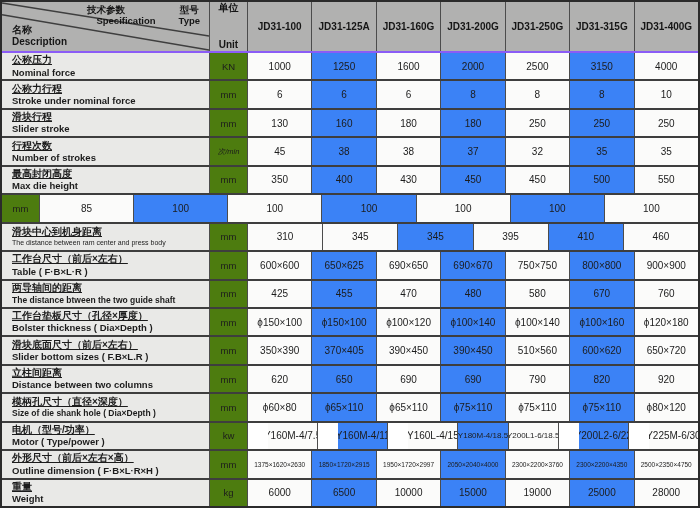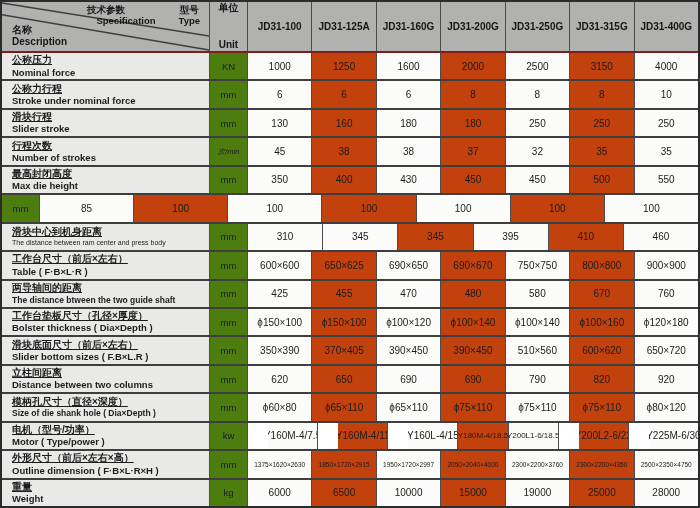--- a/index.html
+++ b/index.html
@@ -11,21 +11,21 @@
   .spec-table {
     width: 700px; height: 508px;
     border: 2px solid #2b2b2b;
     display: flex; flex-direction: column;
     background: #fff;
   }
   
   .thead {
     flex: 0 0 46px; display: flex;
     background: #b1b1b0;
-    border-bottom: 2px solid #7f1d1d;
+    border-bottom: 2px solid #8b5cf6;
   }
   .thead .cell { font-weight: bold; font-size: 10px; color: #161616; }
   .cell {
     border-right: 1px solid #4c4c4c;
     display: flex; align-items: center; justify-content: center;
     overflow: hidden;
   }
   .cell:last-child { border-right: none; }
   .col-label { flex: 0 0 208px; }
   .col-unit  { flex: 0 0 38px; }
@@ -51,21 +51,21 @@
     flex-direction: column; align-items: flex-start; justify-content: center;
     padding-left: 10px; line-height: 1.22; white-space: nowrap;
   }
   .label-zh { font-size: 10px; font-weight: bold; text-decoration: underline; }
   .label-en { font-size: 9.5px; font-weight: bold; }
   .label-en.mid  { font-size: 8.5px; }
   .label-en.long { font-size: 7px; font-weight: normal; }
   .unit-cell { background: #4d7c0f; font-size: 9.5px; }
   .unit-cell.small { font-size: 7.5px; font-style: italic; }
   .data-cell { background: #fbfbfa; font-size: 10px; white-space: nowrap; }
-  .data-cell.alt { background: #c2410c; }
+  .data-cell.alt { background: #3b82f6; }
   .data-cell.sz9  { font-size: 10px; margin-left: 20px; }
   .data-cell.sz8  { font-size: 8px; }
   .data-cell.sz65 { font-size: 6.5px; }
 </style>
 </head>
 <body>
 
 <div class="spec-table">
   <div class="thead">
     <div class="cell col-label corner">

